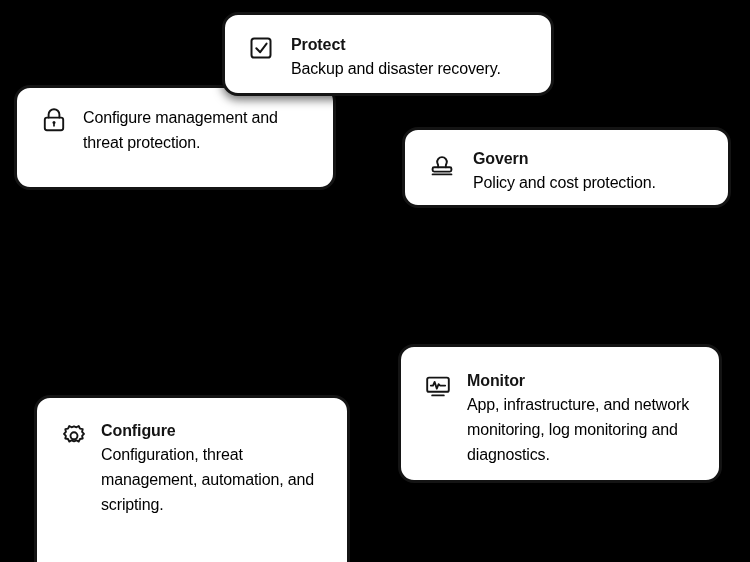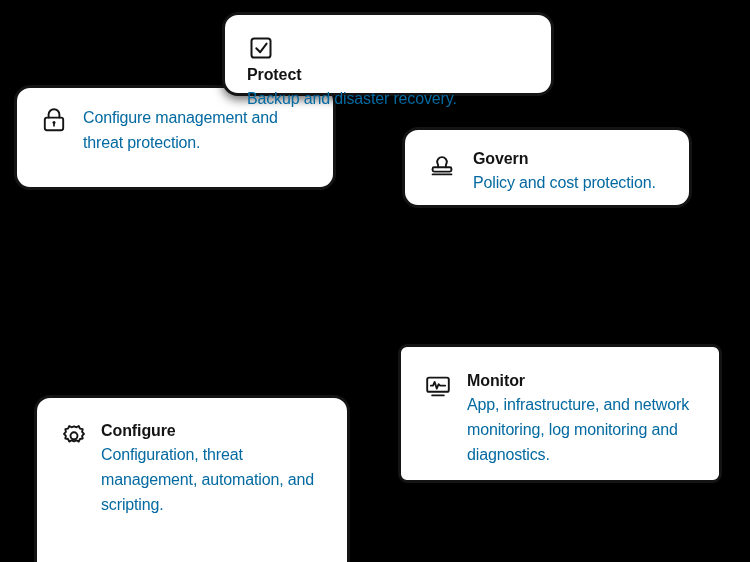--- a/index.html
+++ b/index.html
@@ -57,52 +57,50 @@
     color: #141414;
     line-height: 21px;
     letter-spacing: -0.1px;
     margin: 0 0 1px 0;
     white-space: nowrap;
   }
 
   .card-desc {
     font-size: 16px;
     font-weight: 400;
-    color: #0369a1;
+    color: #000000;
     line-height: 25px;
     letter-spacing: -0.15px;
     margin: 0;
   }
 
   
   .card-protect {
     left: 222px;  top: 12px;
     width: 332px; height: 84px;
     padding: 18px 16px 16px 22px;
     z-index: 4;
-    flex-direction: column;
   }
   .card-secure {
     left: 14px;   top: 85px;
     width: 322px; height: 105px;
     padding: 16px 16px 14px 22px;
     z-index: 3;
   }
   .card-govern {
     left: 402px;  top: 127px;
-    width: 290px; height: 81px;
+    width: 329px; height: 81px;
     padding: 17px 14px 18px 22px;
     z-index: 2;
   }
   .card-monitor {
     left: 398px;  top: 344px;
     width: 324px; height: 139px;
     padding: 22px 16px 16px 22px;
     z-index: 2;
-    border-radius: 9px;
   }
   .card-configure {
     left: 34px;   top: 395px;
     width: 316px; height: 186px;
     padding: 21px 16px 16px 22px;
     z-index: 3;
   }
 
   
   .card-protect .card-icon { margin-right: 14px; }

